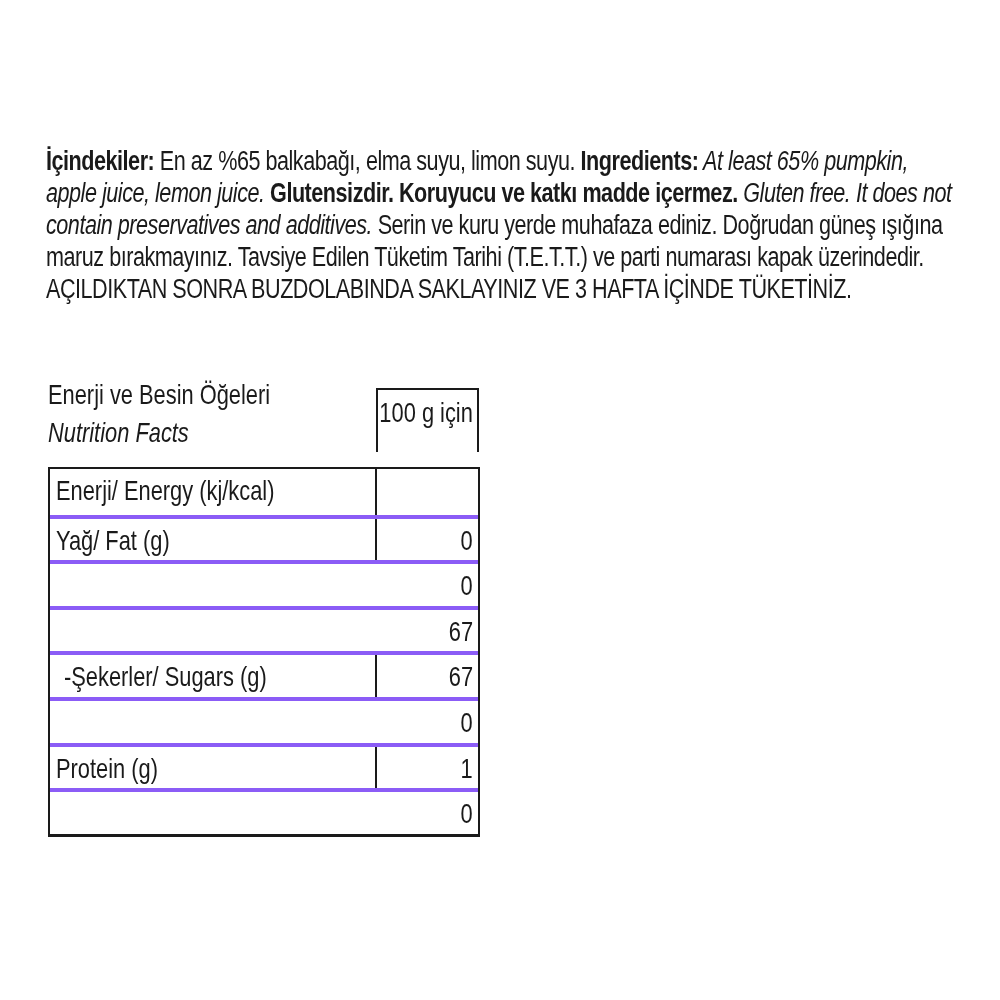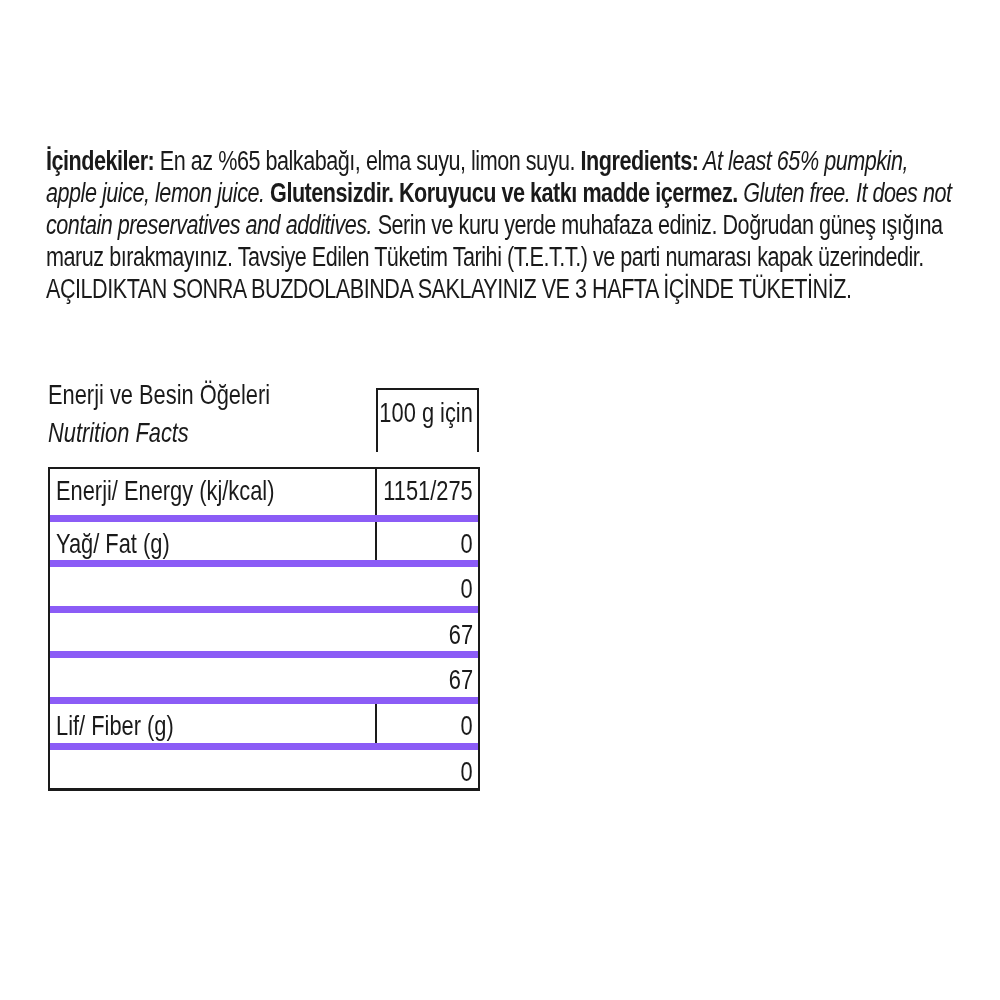--- a/index.html
+++ b/index.html
@@ -15,21 +15,21 @@
     .nf-title { position: absolute; left: 48px; top: 380px; font-size: 28px; line-height: 30px;
       transform: scaleX(0.78); transform-origin: left top; white-space: nowrap; }
     .nf-sub { position: absolute; left: 48px; top: 418px; font-size: 28px; line-height: 30px; font-style: italic;
       transform: scaleX(0.78); transform-origin: left top; white-space: nowrap; }
     .per-cell { position: absolute; left: 376px; top: 388px; width: 103px; height: 64px;
       border: 2px solid #1a1a1a; border-bottom: none; box-sizing: border-box; }
     .per-cell span { position: absolute; right: 4px; top: 8px; font-size: 28px; line-height: 30px;
       transform: scaleX(0.78); transform-origin: right top; white-space: nowrap; }
     .nf-table { position: absolute; left: 48px; top: 455px; width: 432px; border: 2px solid #1a1a1a;
       box-sizing: border-box; border-bottom-width: 3px; margin-top: 12px; }
-    .nf-row { display: flex; height: 45.6px; border-top: 7px solid #8b5cf6; box-sizing: border-box; }
+    .nf-row { display: flex; height: 45.6px; border-top: 4px solid #8b5cf6; box-sizing: border-box; }
     .nf-row:first-child { border-top: none; }
     .nf-name { width: 327px; border-right: 2px solid #1a1a1a; position: relative; box-sizing: border-box; }
     .nf-val { flex: 1; position: relative; }
     .nf-name span, .nf-val span { position: absolute; top: 7px; font-size: 28px; line-height: 30px;
       white-space: nowrap; }
     .nf-name span { left: 6px; transform: scaleX(0.78); transform-origin: left top; }
     .nf-name span.indent { left: 14px; }
     .nf-val span { right: 5px; transform: scaleX(0.78); transform-origin: right top; }
   </style>
 </head>
@@ -43,53 +43,58 @@
 <div class="nf-sub">Nutrition Facts</div>
 <div class="per-cell">
   <span>100 g için</span>
 </div>
 
 <div class="nf-table">
   <div class="nf-row">
     <div class="nf-name">
         <span>Enerji/ Energy (kj/kcal)</span>
       </div>
-    <div class="nf-val">
-        <span>1151/275</span>
-      </div>
   </div>
   <div class="nf-row">
     <div class="nf-name">
         <span>Yağ/ Fat (g)</span>
       </div>
     <div class="nf-val">
         <span>0</span>
       </div>
   </div>
   <div class="nf-row">
     <div class="nf-val">
         <span>0</span>
       </div>
   </div>
   <div class="nf-row">
     <div class="nf-val">
         <span>67</span>
       </div>
   </div>
   <div class="nf-row">
+    <div class="nf-name">
+        <span class="indent">-Şekerler/ Sugars (g)</span>
+      </div>
     <div class="nf-val">
         <span>67</span>
       </div>
   </div>
   <div class="nf-row">
+    <div class="nf-val">
+        <span>0</span>
+      </div>
+  </div>
+  <div class="nf-row">
     <div class="nf-name">
-        <span>Lif/ Fiber (g)</span>
+        <span>Protein (g)</span>
       </div>
     <div class="nf-val">
-        <span>0</span>
+        <span>1</span>
       </div>
   </div>
   <div class="nf-row">
     <div class="nf-val">
         <span>0</span>
       </div>
   </div>
 </div>
 
 </body></html>

